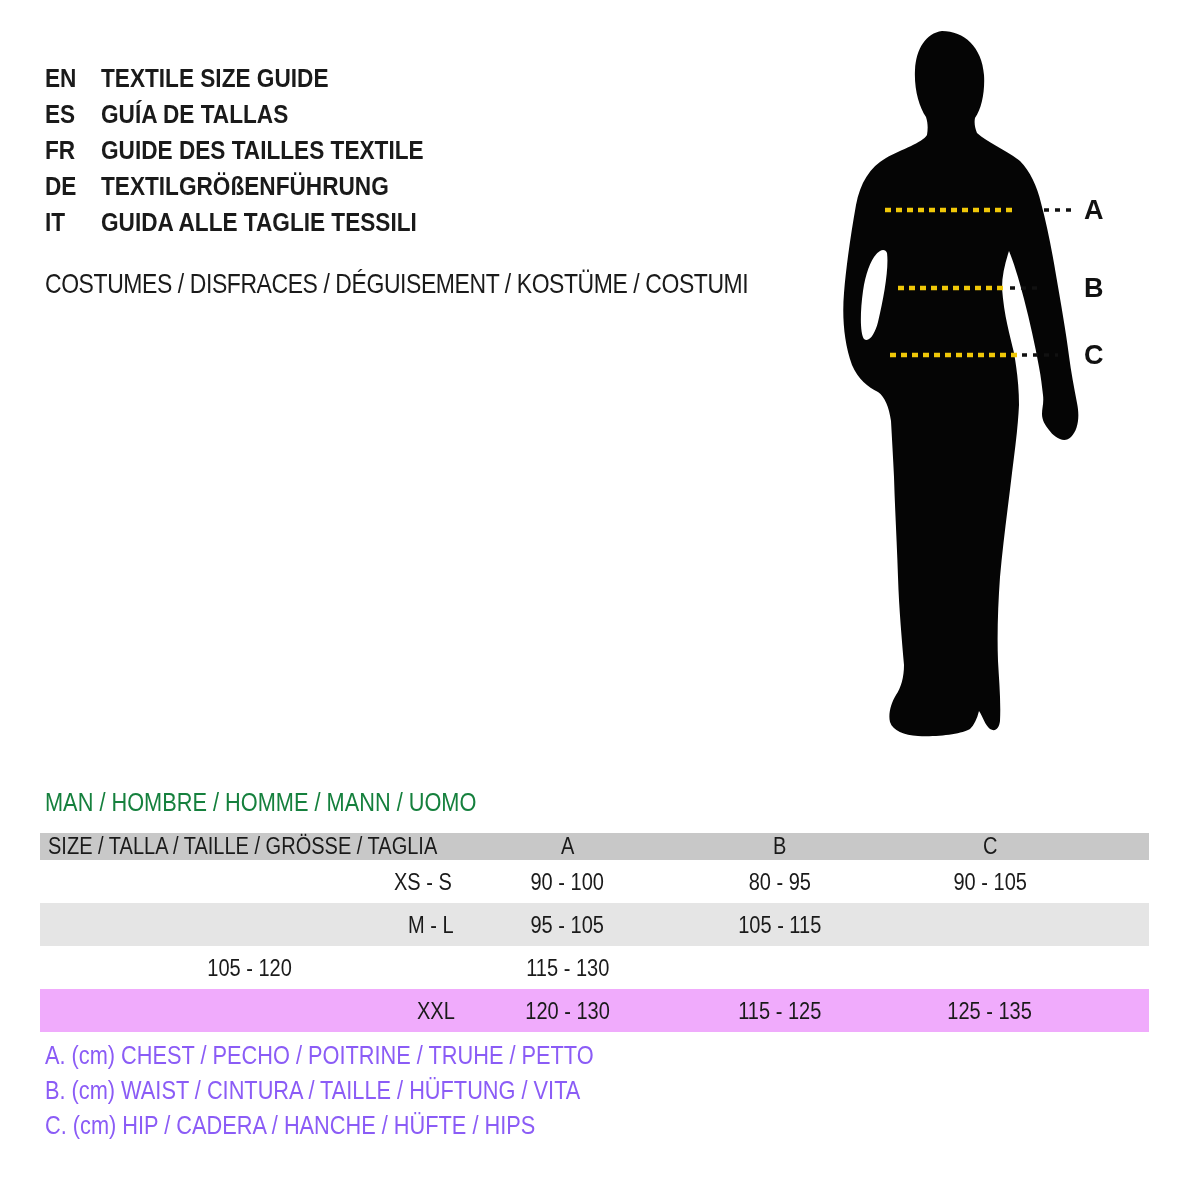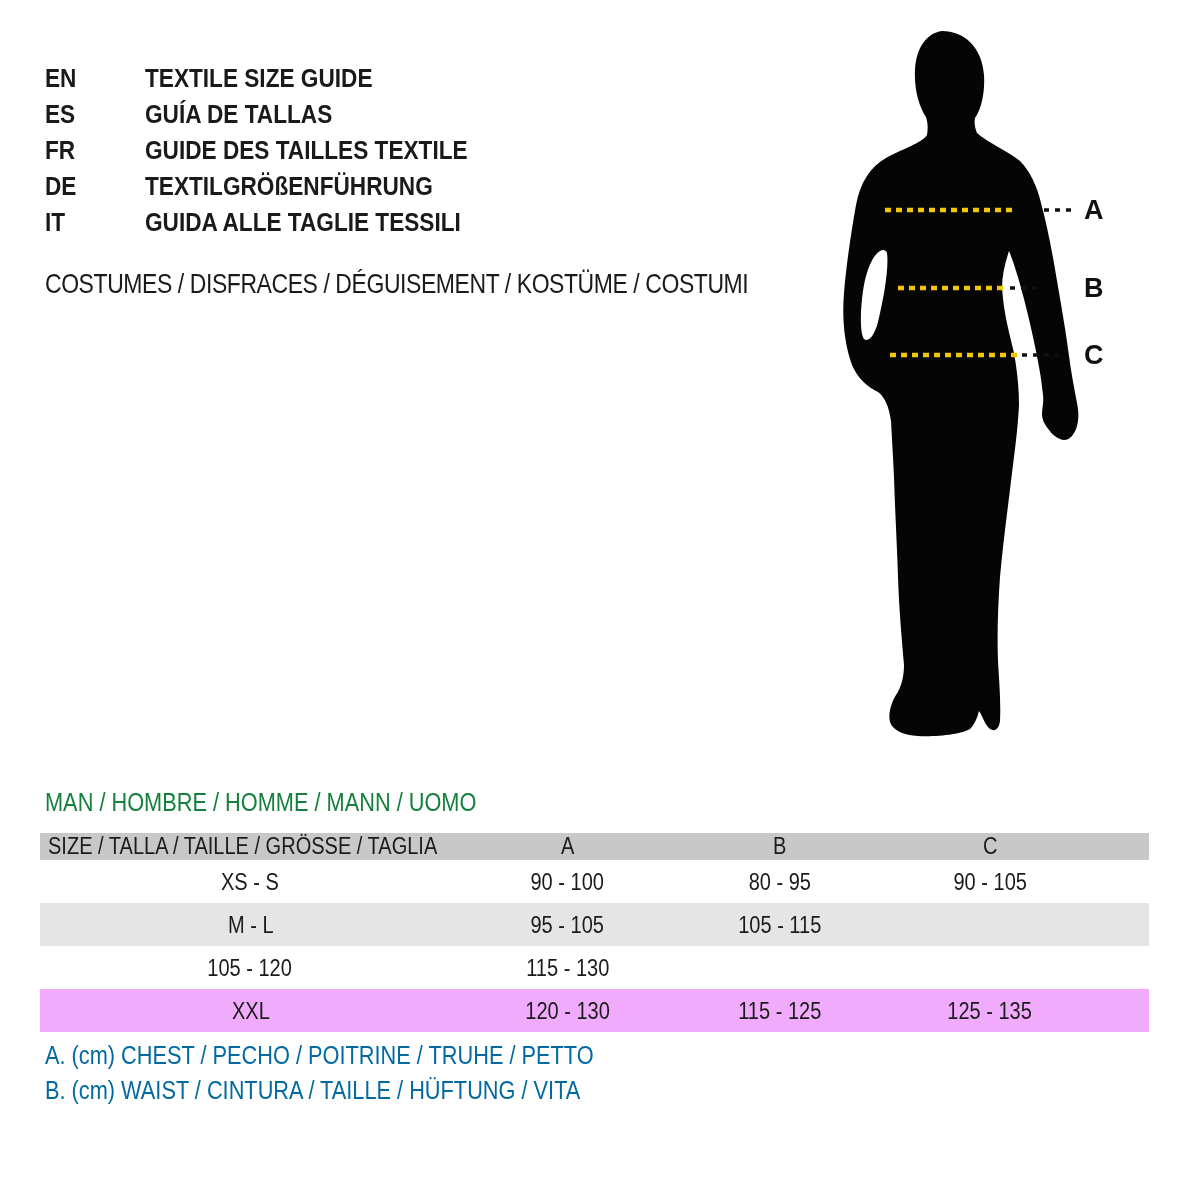--- a/index.html
+++ b/index.html
@@ -32,21 +32,20 @@
     left: 45px;
     top: 60px;
   }
   .lang-row {
     display: grid;
     grid-template-columns: 56px auto;
     line-height: 36px;
     font-size: 26px;
     font-weight: 700;
     letter-spacing: 0px;
-    gap: 44px;
   }
 
   
   #category-title {
     position: absolute;
     left: 45px;
     top: 268px;
     font-size: 28px;
     font-weight: 400;
     letter-spacing: -0.5px;
@@ -91,30 +90,30 @@
     display: grid;
     grid-template-columns: 420px 215px 210px 210px 54px;
     align-items: center;
     height: 43px;
     line-height: 28px;
   }
   .t-row.header {
     height: 27px;
     line-height: 27px;
   }
-  .t-cell-size { text-align: center; padding-left: 8px; }
+  .t-cell-size { text-align: right; padding-left: 8px; }
   .t-cell-val  { text-align: center; }
 
   
   #legend {
     position: absolute;
     left: 45px;
     top: 1038px;
     font-size: 25px;
-    color: #0369a1;
+    color: #8b5cf6;
   }
   .legend-line { line-height: 35px; }
 </style>
 </head>
 <body>
 
 <div id="canvas">
 
   <div id="language-block">
     <div class="lang-row">
@@ -288,15 +287,18 @@
     </div>
   </div>
 
   <div id="legend">
     <div class="legend-line">
       <span class="cond">A. (cm) CHEST / PECHO / POITRINE / TRUHE / PETTO</span>
     </div>
     <div class="legend-line">
       <span class="cond">B. (cm) WAIST / CINTURA / TAILLE / HÜFTUNG / VITA</span>
     </div>
+    <div class="legend-line">
+      <span class="cond">C. (cm) HIP / CADERA / HANCHE / HÜFTE / HIPS</span>
+    </div>
   </div>
 
 </div>
 
 </body></html>

